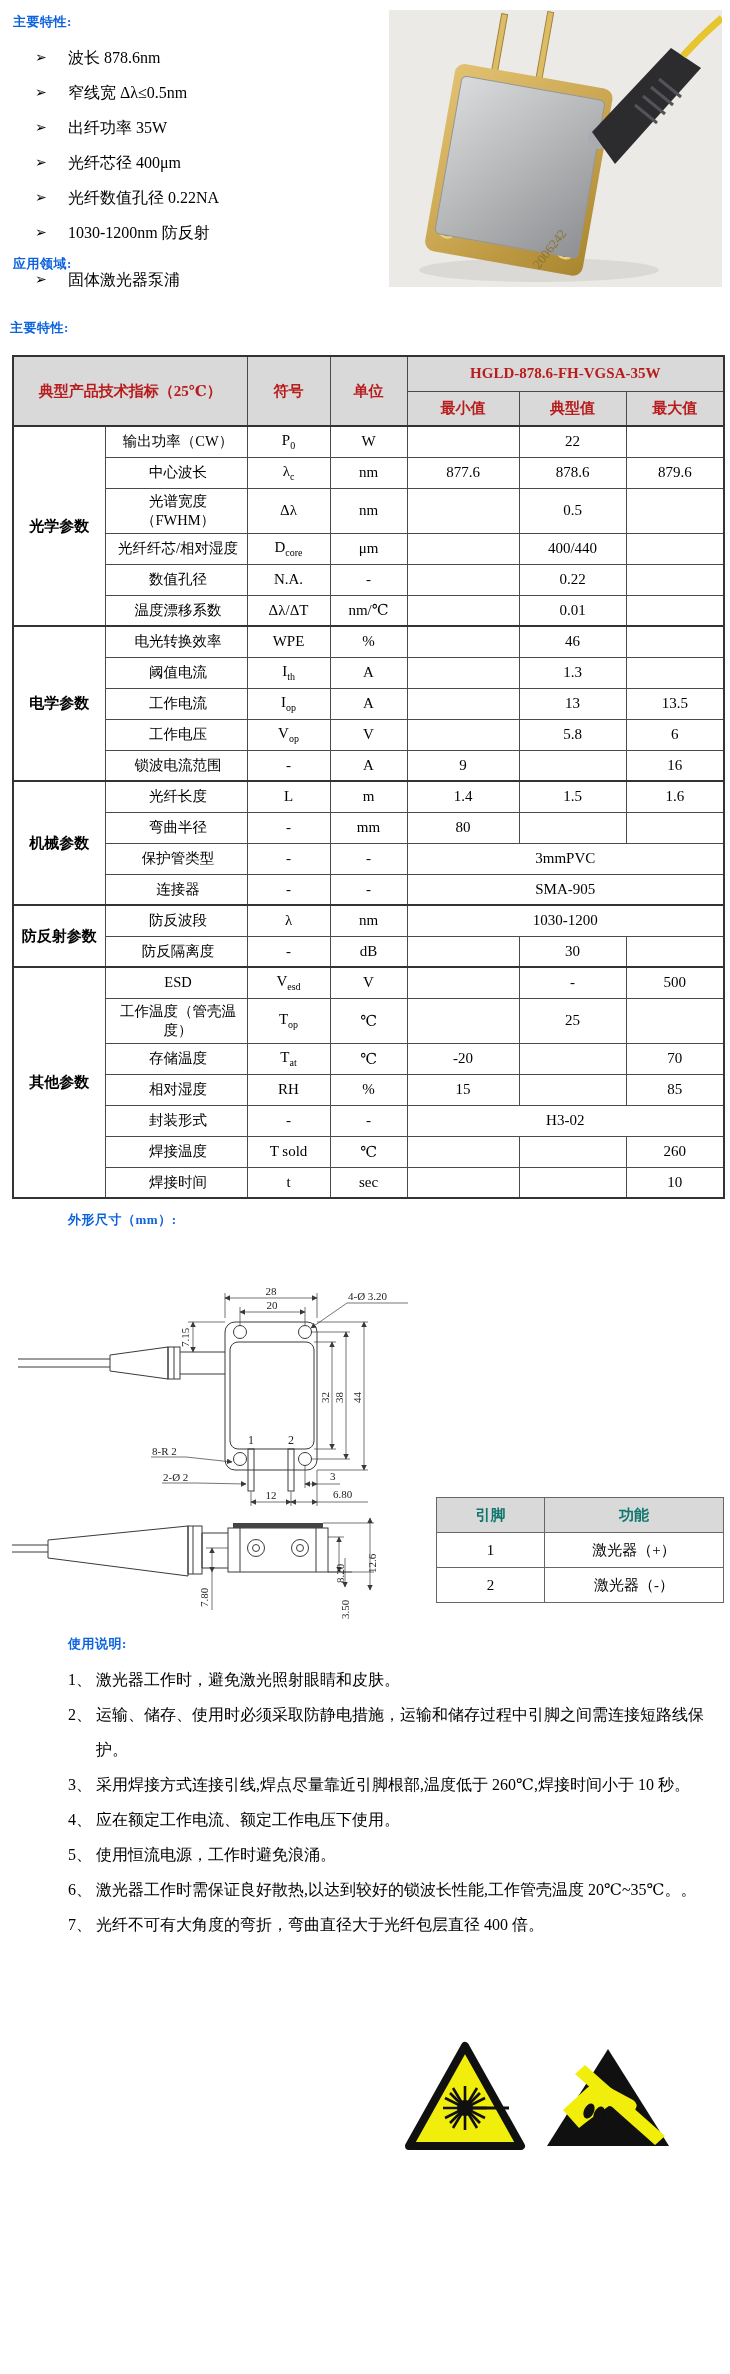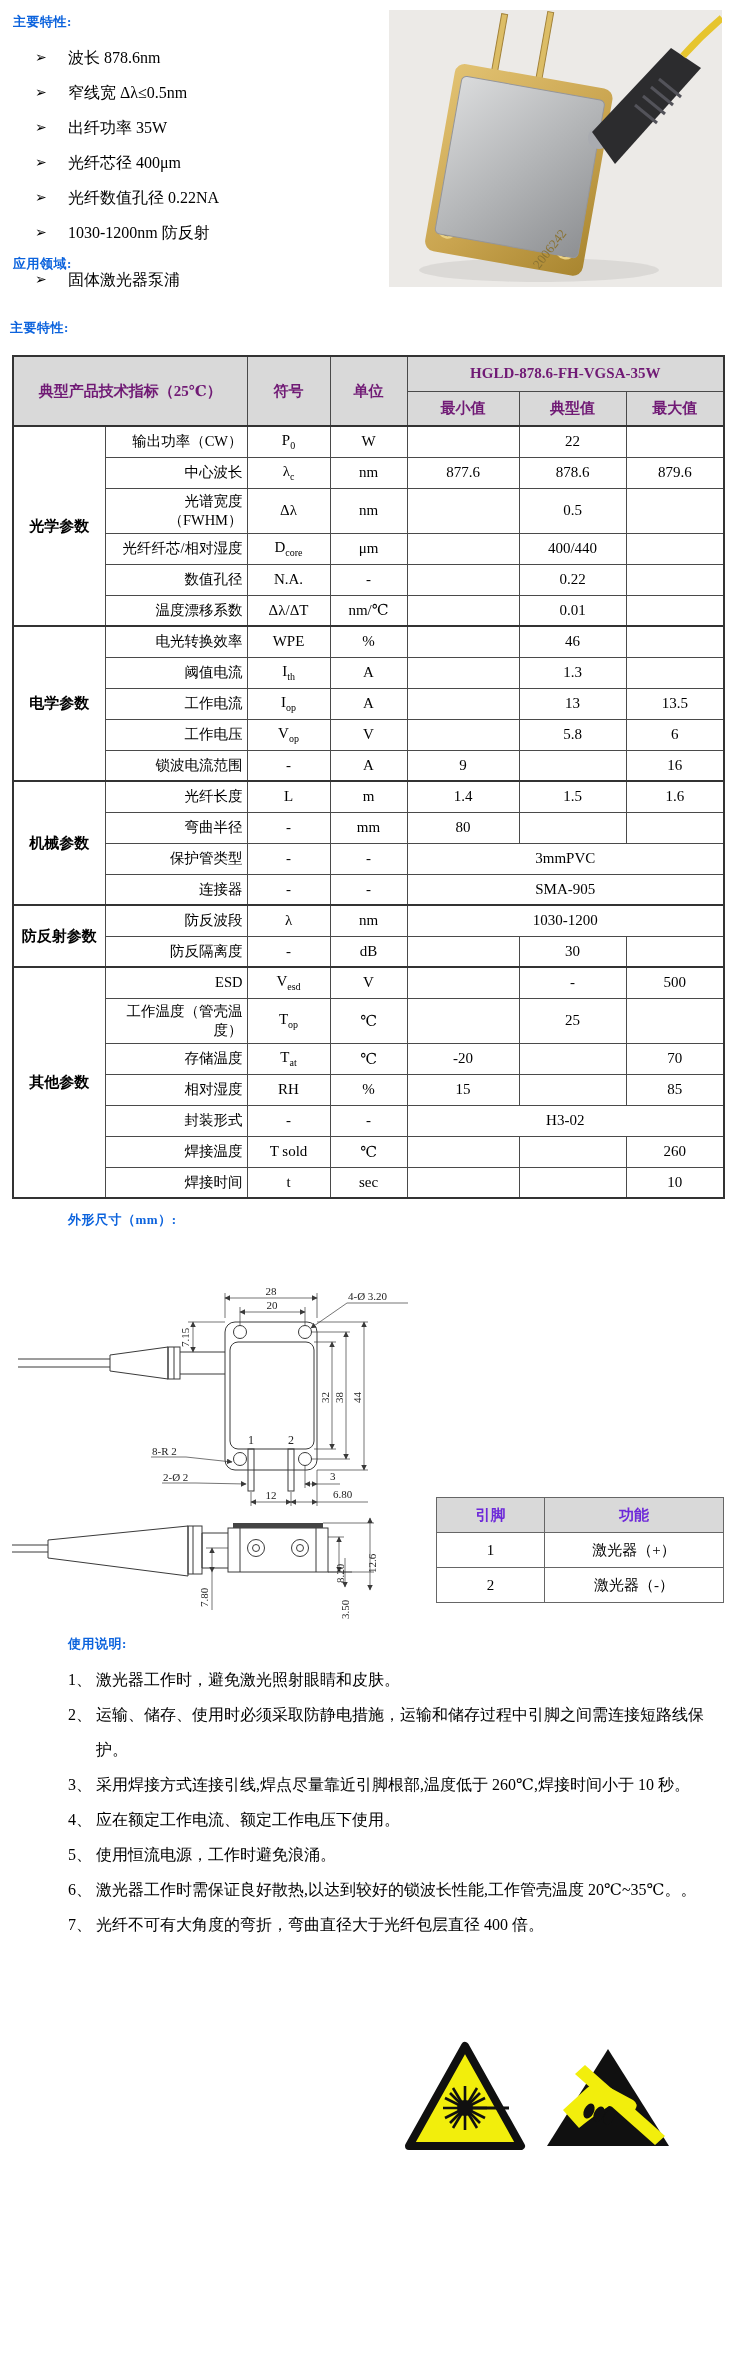--- a/index.html
+++ b/index.html
@@ -14,32 +14,32 @@
   .blist .arr{position:absolute;left:0;top:0;font-size:14px;}
 
   
   .abs{position:absolute;}
 
   
   table.spec{border-collapse:collapse;table-layout:fixed;width:711px;border:2px solid #333;}
   table.spec th,table.spec td{border:1px solid #4a4a4a;text-align:center;vertical-align:middle;
     font-size:15px;padding:1px 4px;overflow:hidden;}
   table.spec thead tr{height:35px;}
-  table.spec thead th{background:#d9d9d9;color:#701a75;font-weight:bold;}
+  table.spec thead th{background:#d9d9d9;color:#b91c1c;font-weight:bold;}
   table.spec tbody tr{height:31px;}
   table.spec tbody tr.tall{height:45px;}
-  table.spec td.param{text-align:right;padding-left:8px;font-size:14.5px;}
+  table.spec td.param{text-align:center;padding-left:8px;font-size:14.5px;}
   table.spec td.group{font-weight:bold;margin-top:32px;}
   table.spec tr.gstart td{border-top:2px solid #333;}
   table.spec sub{font-size:10px;}
 
   
   table.pins{border-collapse:collapse;table-layout:fixed;width:287px;border:1.5px solid #555;}
   table.pins th,table.pins td{border:1px solid #666;text-align:center;font-size:15px;height:32px;}
-  table.pins th{background:#d9d9d9;color:#6d28d9;font-weight:bold;}
+  table.pins th{background:#d9d9d9;color:#0f766e;font-weight:bold;}
 
   
   .ulist{list-style:none;margin:0;padding:0;}
   .ulist li{position:relative;padding-left:28px;line-height:35px;font-size:16px;}
   .ulist .num{position:absolute;left:0;top:0;}
 
   svg text{font-family:"Liberation Serif","DejaVu Serif",serif;}
 </style>
 </head>
 <body>

